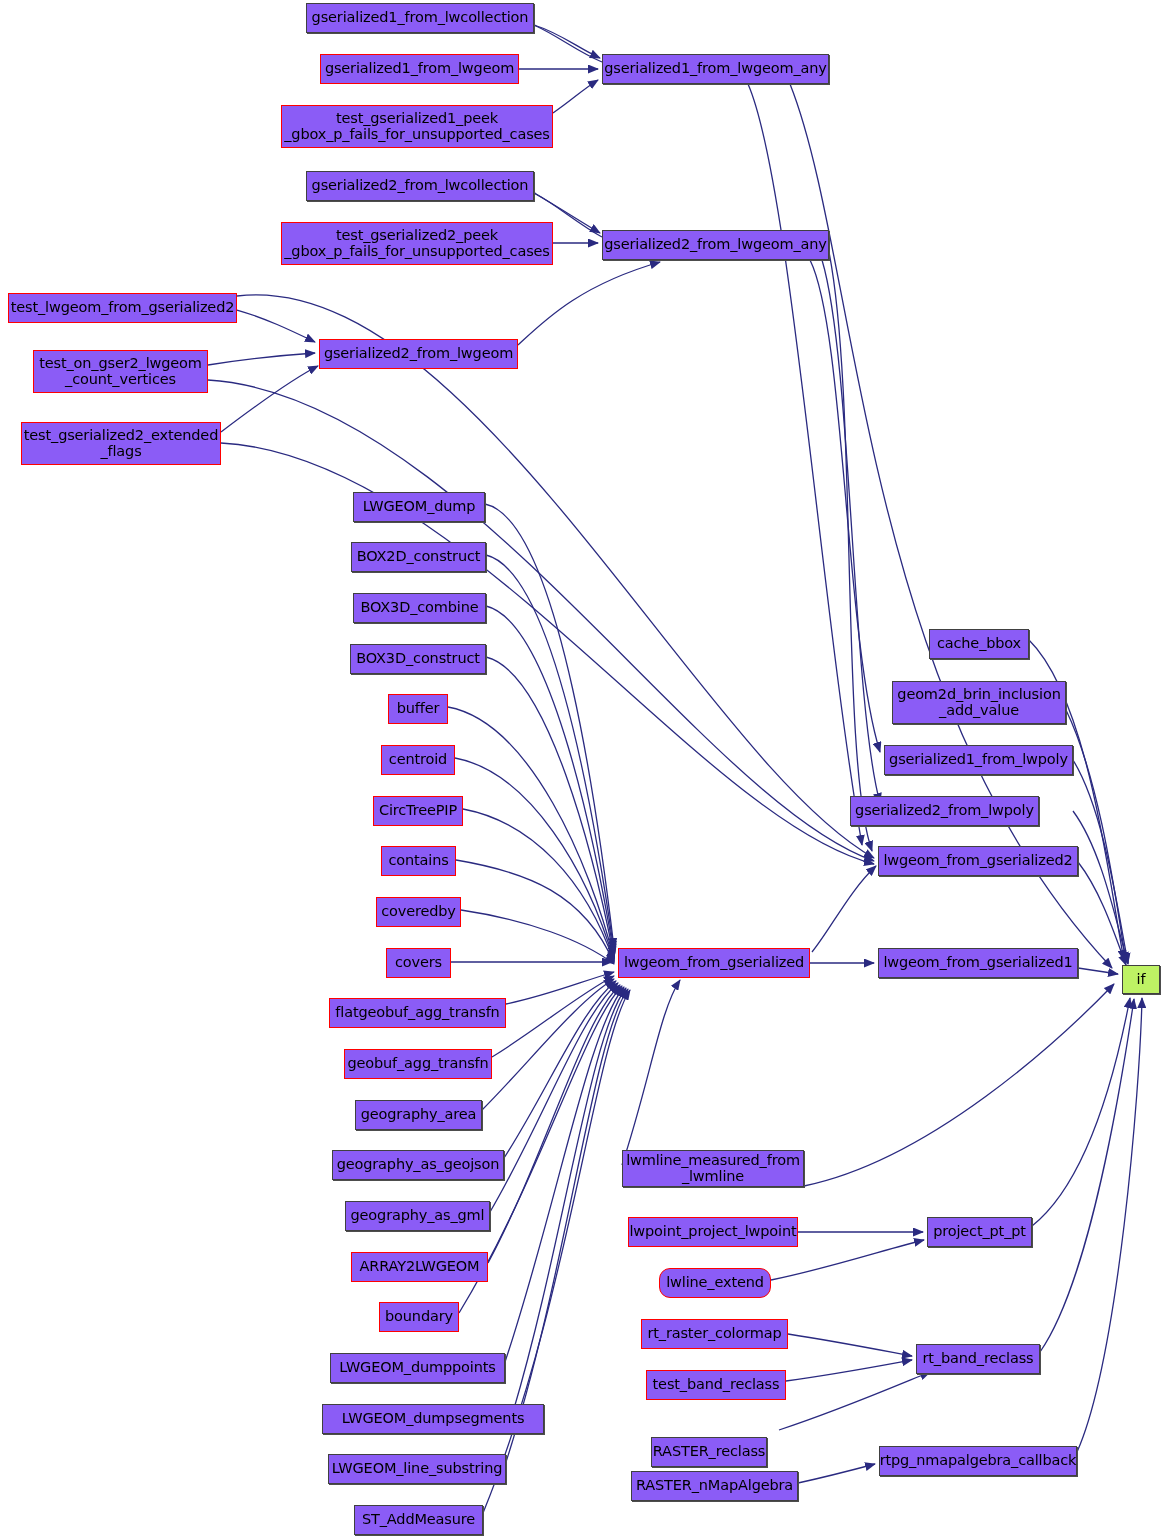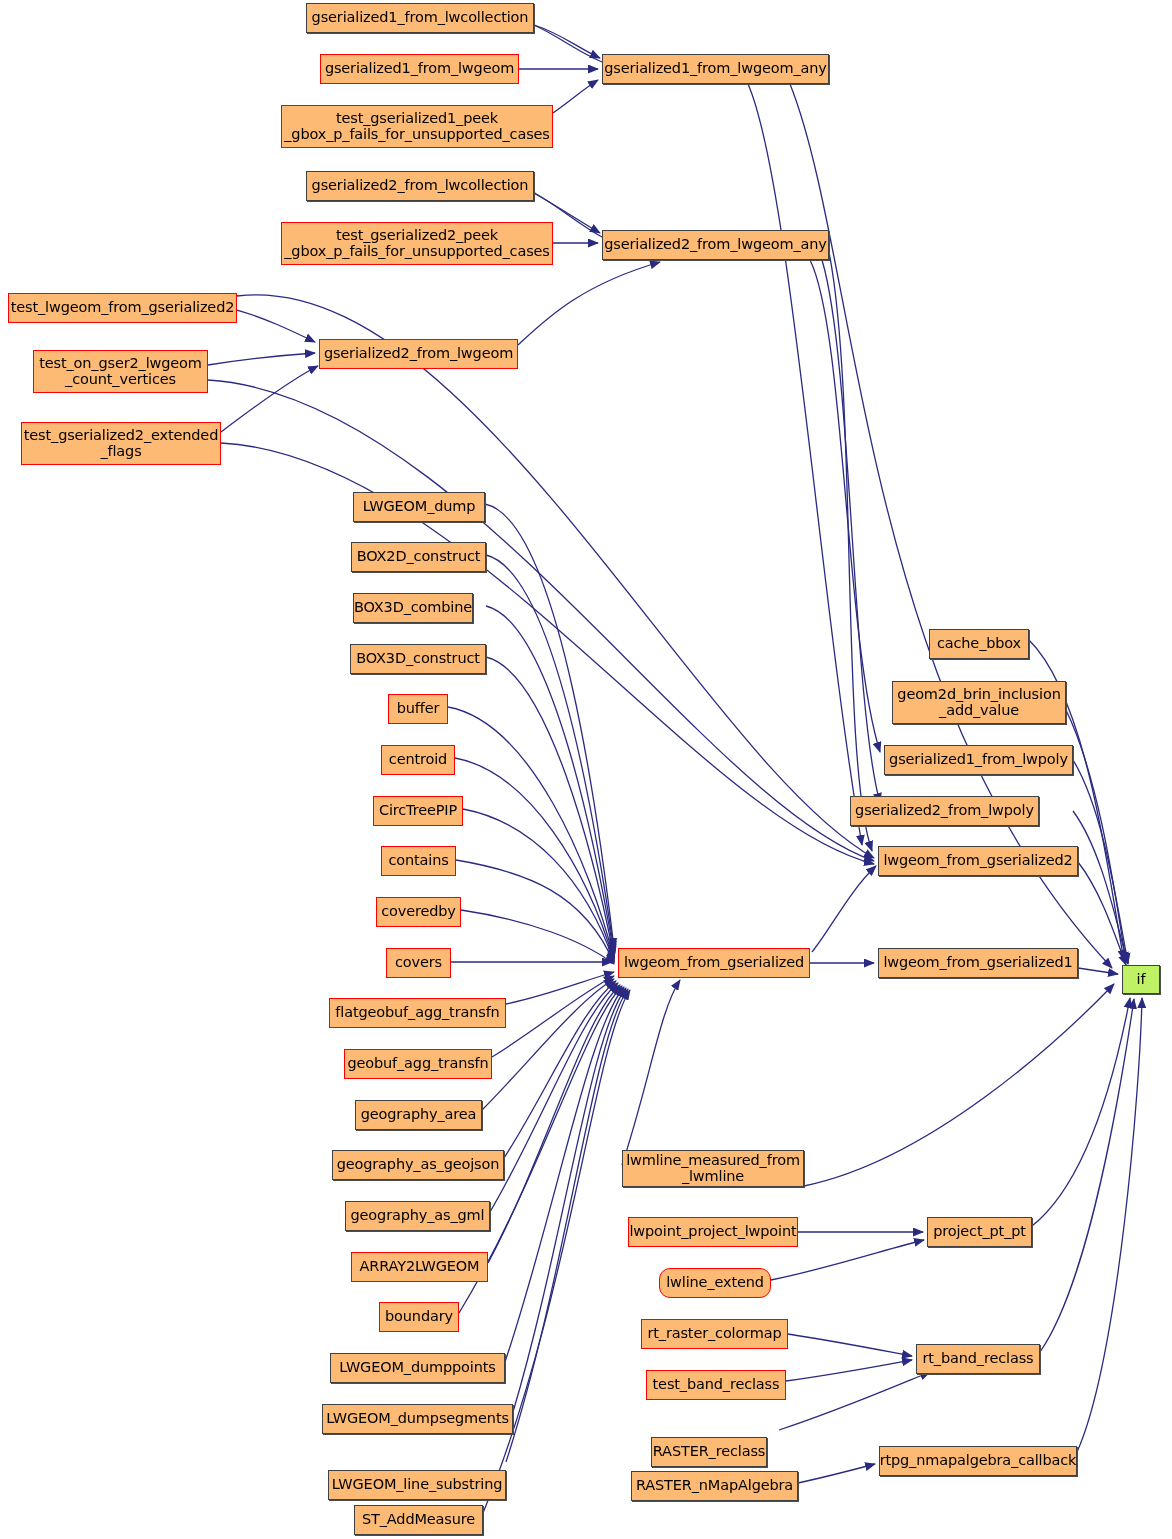--- a/index.html
+++ b/index.html
@@ -20,21 +20,21 @@
     left: 0;
     top: 0;
     width: 1172px;
     height: 1539px;
     pointer-events: none;
   }
   .node {
     position: absolute;
     box-sizing: border-box;
     border: 1px solid #404040;
-    background: #fdba74;
+    background: #8b5cf6;
     color: #000000;
     font-size: 14.5px;
     line-height: 1.08;
     display: flex;
     align-items: center;
     justify-content: center;
     text-align: center;
     white-space: pre;
     letter-spacing: -0.15px;
     box-shadow: 1px 1px 0 0 #4d4d4d;
@@ -157,38 +157,38 @@
 _gbox_p_fails_for_unsupported_cases</div>
       <div class="node" style="left: 602px; top: 230px; width: 227px; height: 30px;">gserialized2_from_lwgeom_any</div>
       <div class="node red" style="left: 8px; top: 293px; width: 229px; height: 30px;">test_lwgeom_from_gserialized2</div>
       <div class="node red" style="left: 319px; top: 339px; width: 199px; height: 30px;">gserialized2_from_lwgeom</div>
       <div class="node red" style="left: 33px; top: 350px; width: 175px; height: 43px;">test_on_gser2_lwgeom
 _count_vertices</div>
       <div class="node red" style="left: 21px; top: 422px; width: 200px; height: 43px;">test_gserialized2_extended
 _flags</div>
       <div class="node" style="left: 353px; top: 492px; width: 132px; height: 30px; text-align: right;">LWGEOM_dump</div>
       <div class="node" style="left: 351px; top: 542px; width: 135px; height: 30px;">BOX2D_construct</div>
-      <div class="node" style="left: 353px; top: 593px; width: 120px; height: 30px;">BOX3D_combine</div>
+      <div class="node" style="left: 353px; top: 593px; width: 133px; height: 30px;">BOX3D_combine</div>
       <div class="node" style="left: 350px; top: 644px; width: 136px; height: 30px;">BOX3D_construct</div>
       <div class="node red" style="left: 388px; top: 694px; width: 60px; height: 30px;">buffer</div>
       <div class="node red" style="left: 381px; top: 745px; width: 74px; height: 30px;">centroid</div>
       <div class="node red" style="left: 373px; top: 796px; width: 90px; height: 30px;">CircTreePIP</div>
       <div class="node red" style="left: 381px; top: 846px; width: 75px; height: 30px;">contains</div>
       <div class="node red" style="left: 376px; top: 897px; width: 85px; height: 30px;">coveredby</div>
       <div class="node red" style="left: 386px; top: 948px; width: 65px; height: 30px;">covers</div>
       <div class="node red" style="left: 329px; top: 998px; width: 177px; height: 30px;">flatgeobuf_agg_transfn</div>
       <div class="node red" style="left: 344px; top: 1049px; width: 148px; height: 30px;">geobuf_agg_transfn</div>
       <div class="node" style="left: 355px; top: 1100px; width: 127px; height: 30px;">geography_area</div>
       <div class="node" style="left: 332px; top: 1150px; width: 172px; height: 30px;">geography_as_geojson</div>
       <div class="node" style="left: 345px; top: 1201px; width: 145px; height: 30px;">geography_as_gml</div>
       <div class="node red" style="left: 351px; top: 1252px; width: 137px; height: 30px;">ARRAY2LWGEOM</div>
       <div class="node red" style="left: 379px; top: 1302px; width: 80px; height: 30px;">boundary</div>
       <div class="node" style="left: 330px; top: 1353px; width: 175px; height: 30px;">LWGEOM_dumppoints</div>
-      <div class="node" style="left: 322px; top: 1404px; width: 191px; height: 30px;">LWGEOM_dumpsegments</div>
-      <div class="node" style="left: 328px; top: 1454px; width: 178px; height: 30px; margin-top: 16px;">LWGEOM_line_substring</div>
+      <div class="node" style="left: 322px; top: 1404px; width: 222px; height: 30px;">LWGEOM_dumpsegments</div>
+      <div class="node" style="left: 328px; top: 1454px; width: 178px; height: 30px;">LWGEOM_line_substring</div>
       <div class="node" style="left: 354px; top: 1505px; width: 129px; height: 30px;">ST_AddMeasure</div>
       <div class="node red" style="left: 618px; top: 948px; width: 192px; height: 30px;">lwgeom_from_gserialized</div>
       <div class="node" style="left: 622px; top: 1150px; width: 182px; height: 37px;">lwmline_measured_from
 _lwmline</div>
       <div class="node red" style="left: 628px; top: 1217px; width: 170px; height: 30px;">lwpoint_project_lwpoint</div>
       <div class="node red" style="left: 659px; top: 1268px; width: 112px; height: 30px; border-radius: 11px;">lwline_extend</div>
       <div class="node red" style="left: 641px; top: 1319px; width: 147px; height: 30px;">rt_raster_colormap</div>
       <div class="node red" style="left: 646px; top: 1370px; width: 140px; height: 30px;">test_band_reclass</div>
       <div class="node" style="left: 651px; top: 1437px; width: 116px; height: 30px;">RASTER_reclass</div>
       <div class="node" style="left: 631px; top: 1471px; width: 167px; height: 30px;">RASTER_nMapAlgebra</div>

